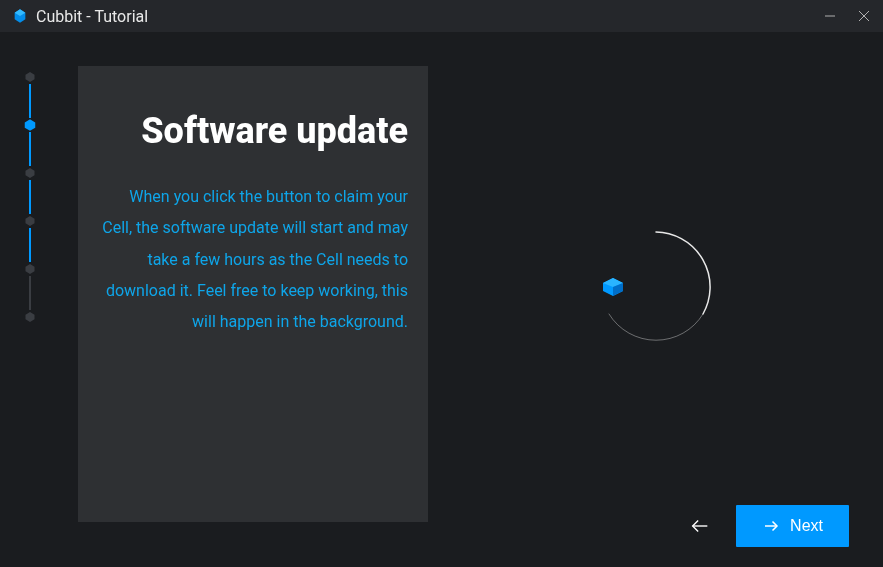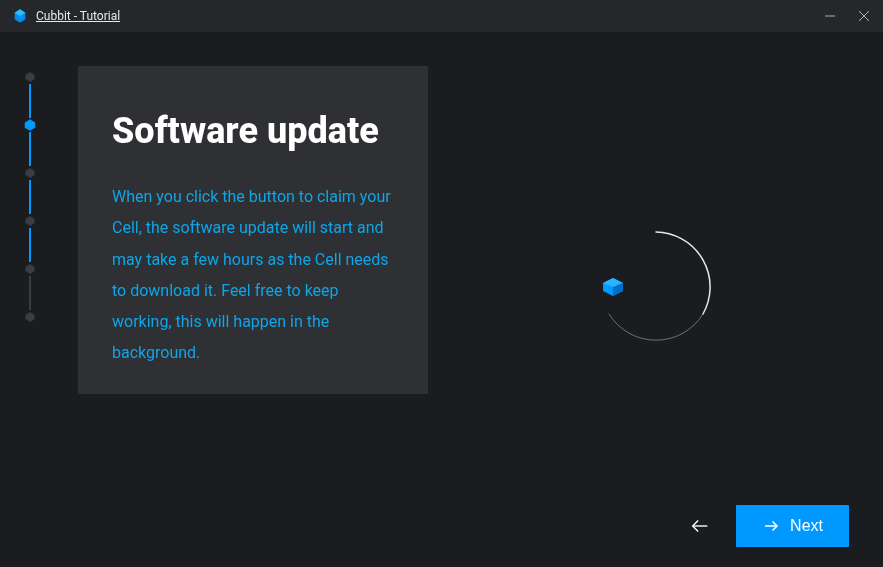--- a/index.html
+++ b/index.html
@@ -26,24 +26,23 @@
     .titlebar-left {
       display: flex;
       align-items: center;
       gap: 8px;
     }
     .titlebar-logo {
       width: 16px;
       height: 16px;
     }
     .titlebar-title {
-      font-size: 12px;
+      font-size: 16px;
       color: #e8e8e8;
       font-weight: 400;
-      text-decoration: underline;
     }
     .titlebar-controls {
       display: flex;
       gap: 20px;
       align-items: center;
     }
     .titlebar-btn {
       width: 14px;
       height: 14px;
       display: flex;
@@ -79,23 +78,24 @@
       height: 34px;
     }
     .content-area {
       display: flex;
       flex: 1;
       padding-top: 34px;
       padding-left: 18px;
     }
     .text-panel {
       width: 350px;
-      height: 328px;
+      height: 456px;
       background: #2e3033;
-      padding: 44px 34px;
+      padding: 44px 20px;
+      text-align: right;
     }
     .panel-title {
       font-size: 36px;
       font-weight: 800;
       line-height: 1.2;
       margin-bottom: 28px;
       color: #fff;
     }
     .panel-body {
       font-size: 16px;

